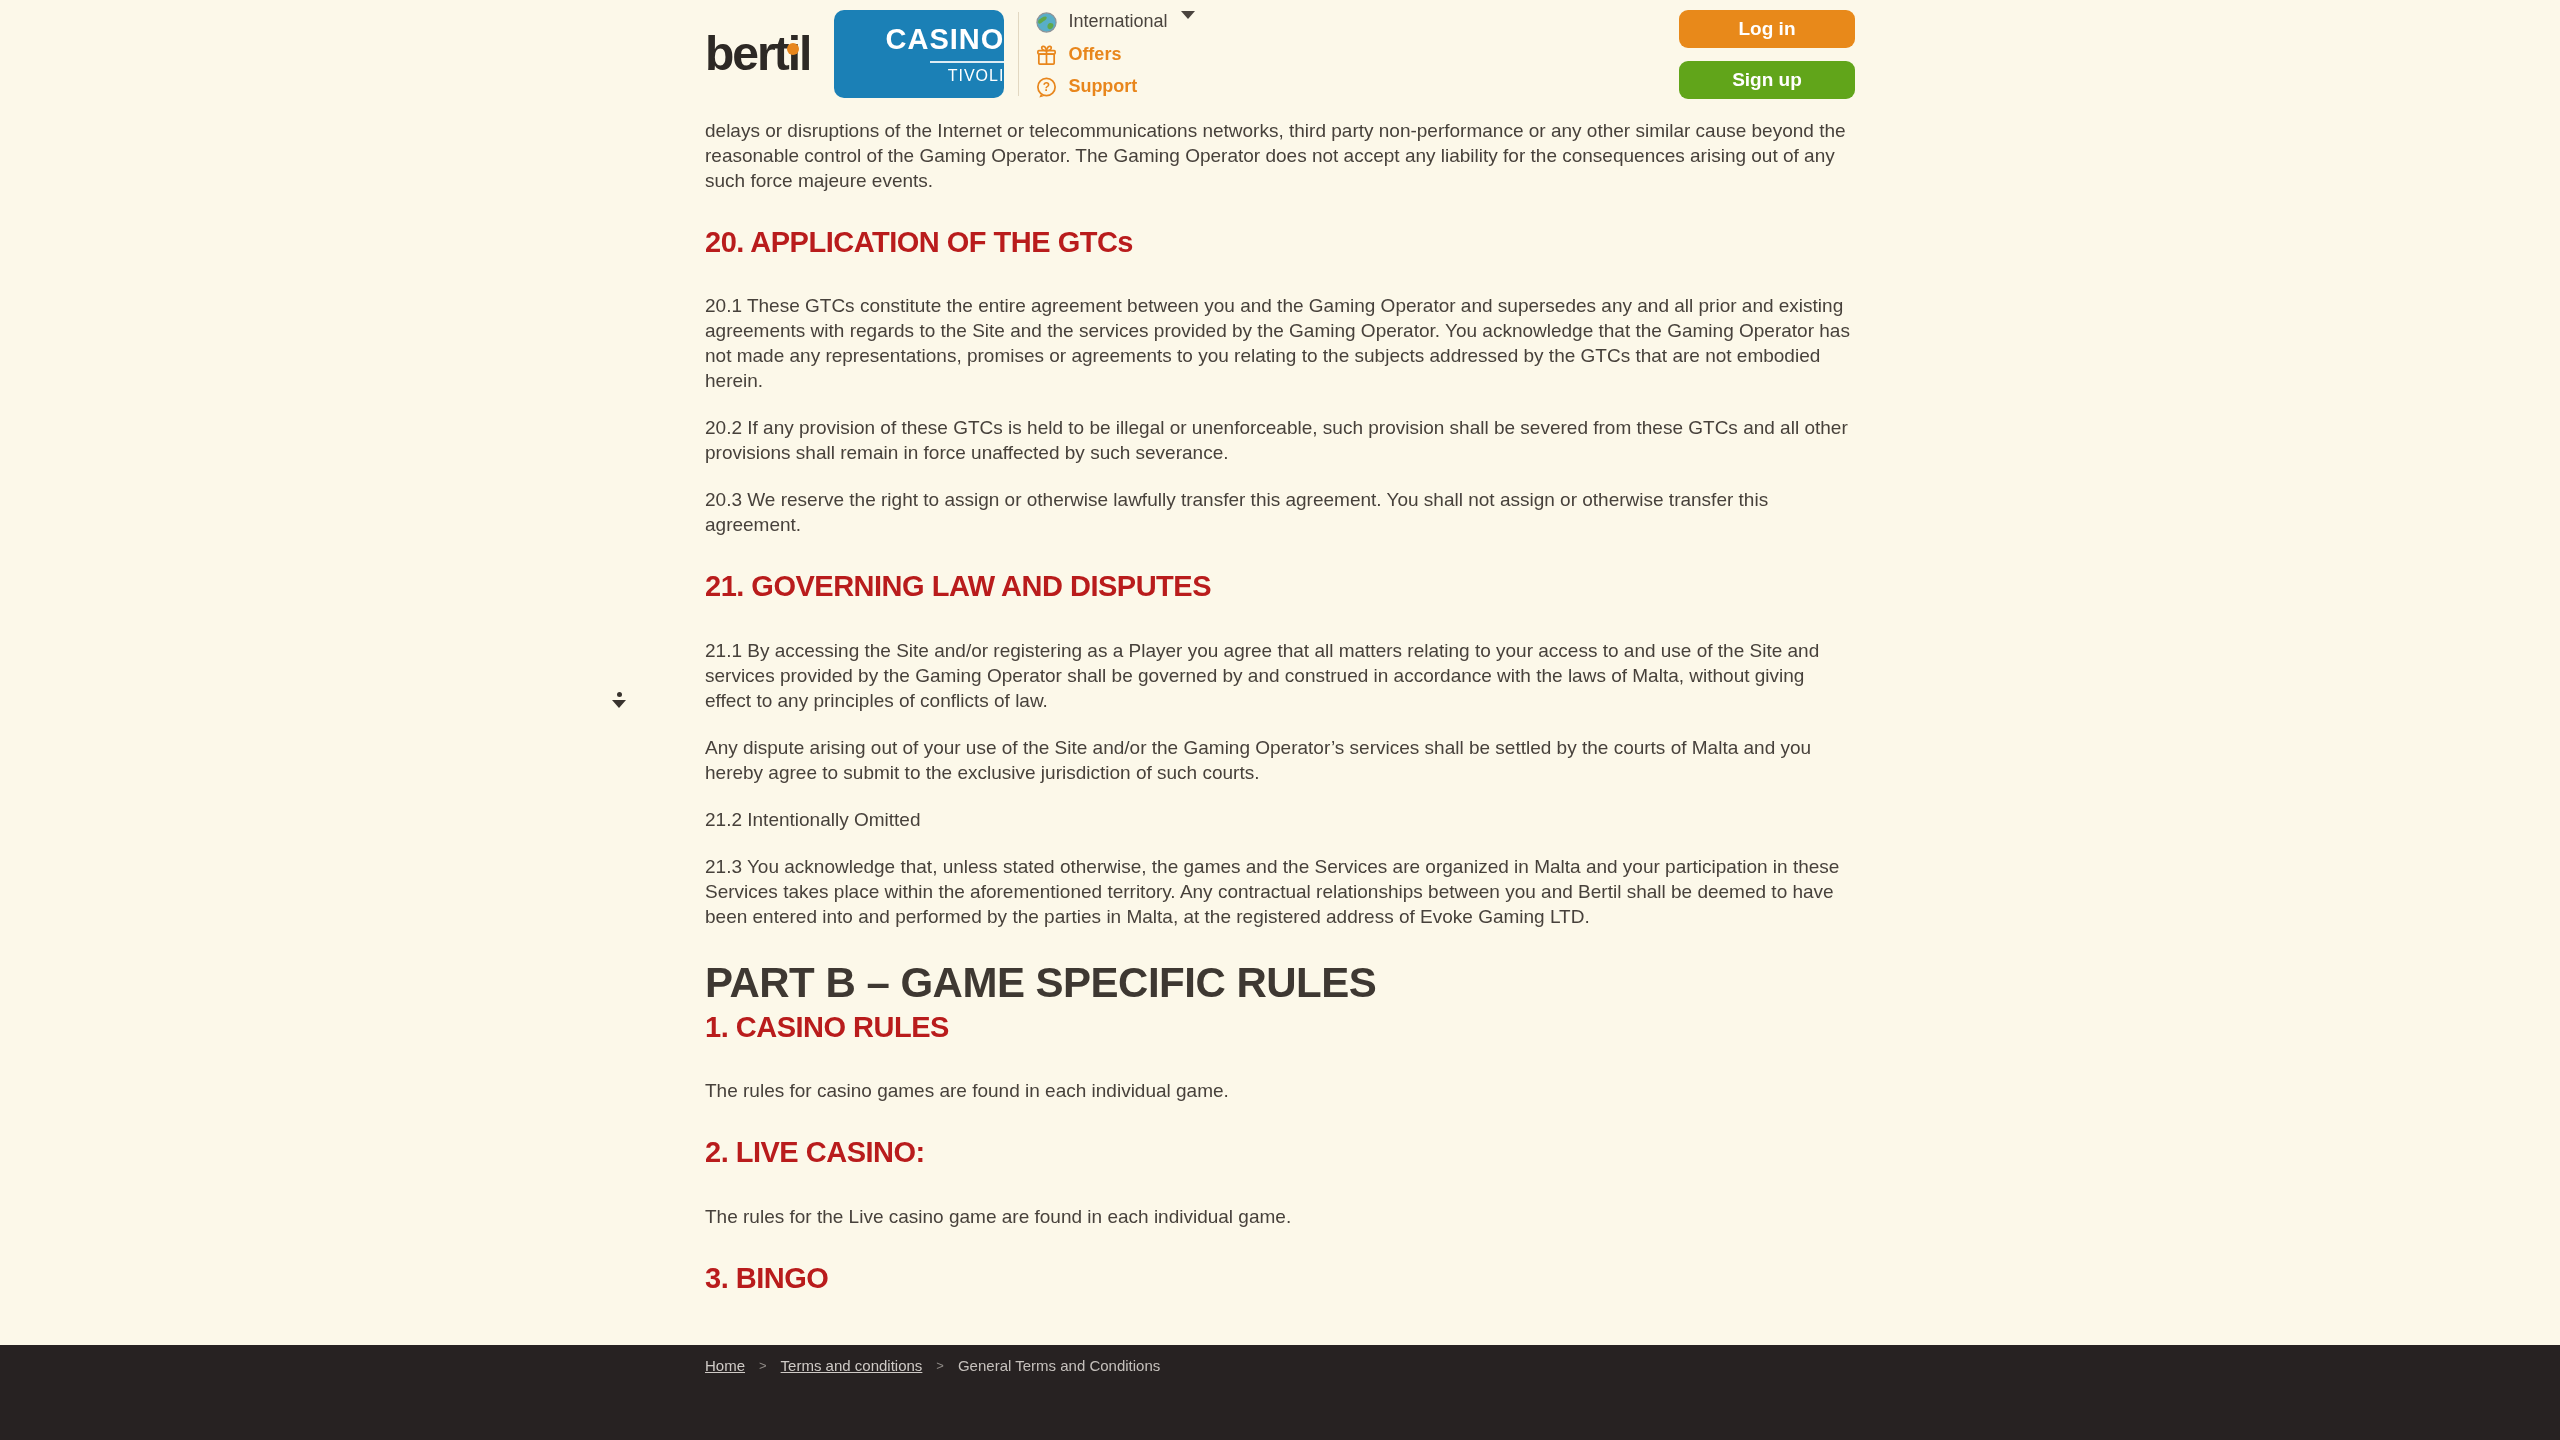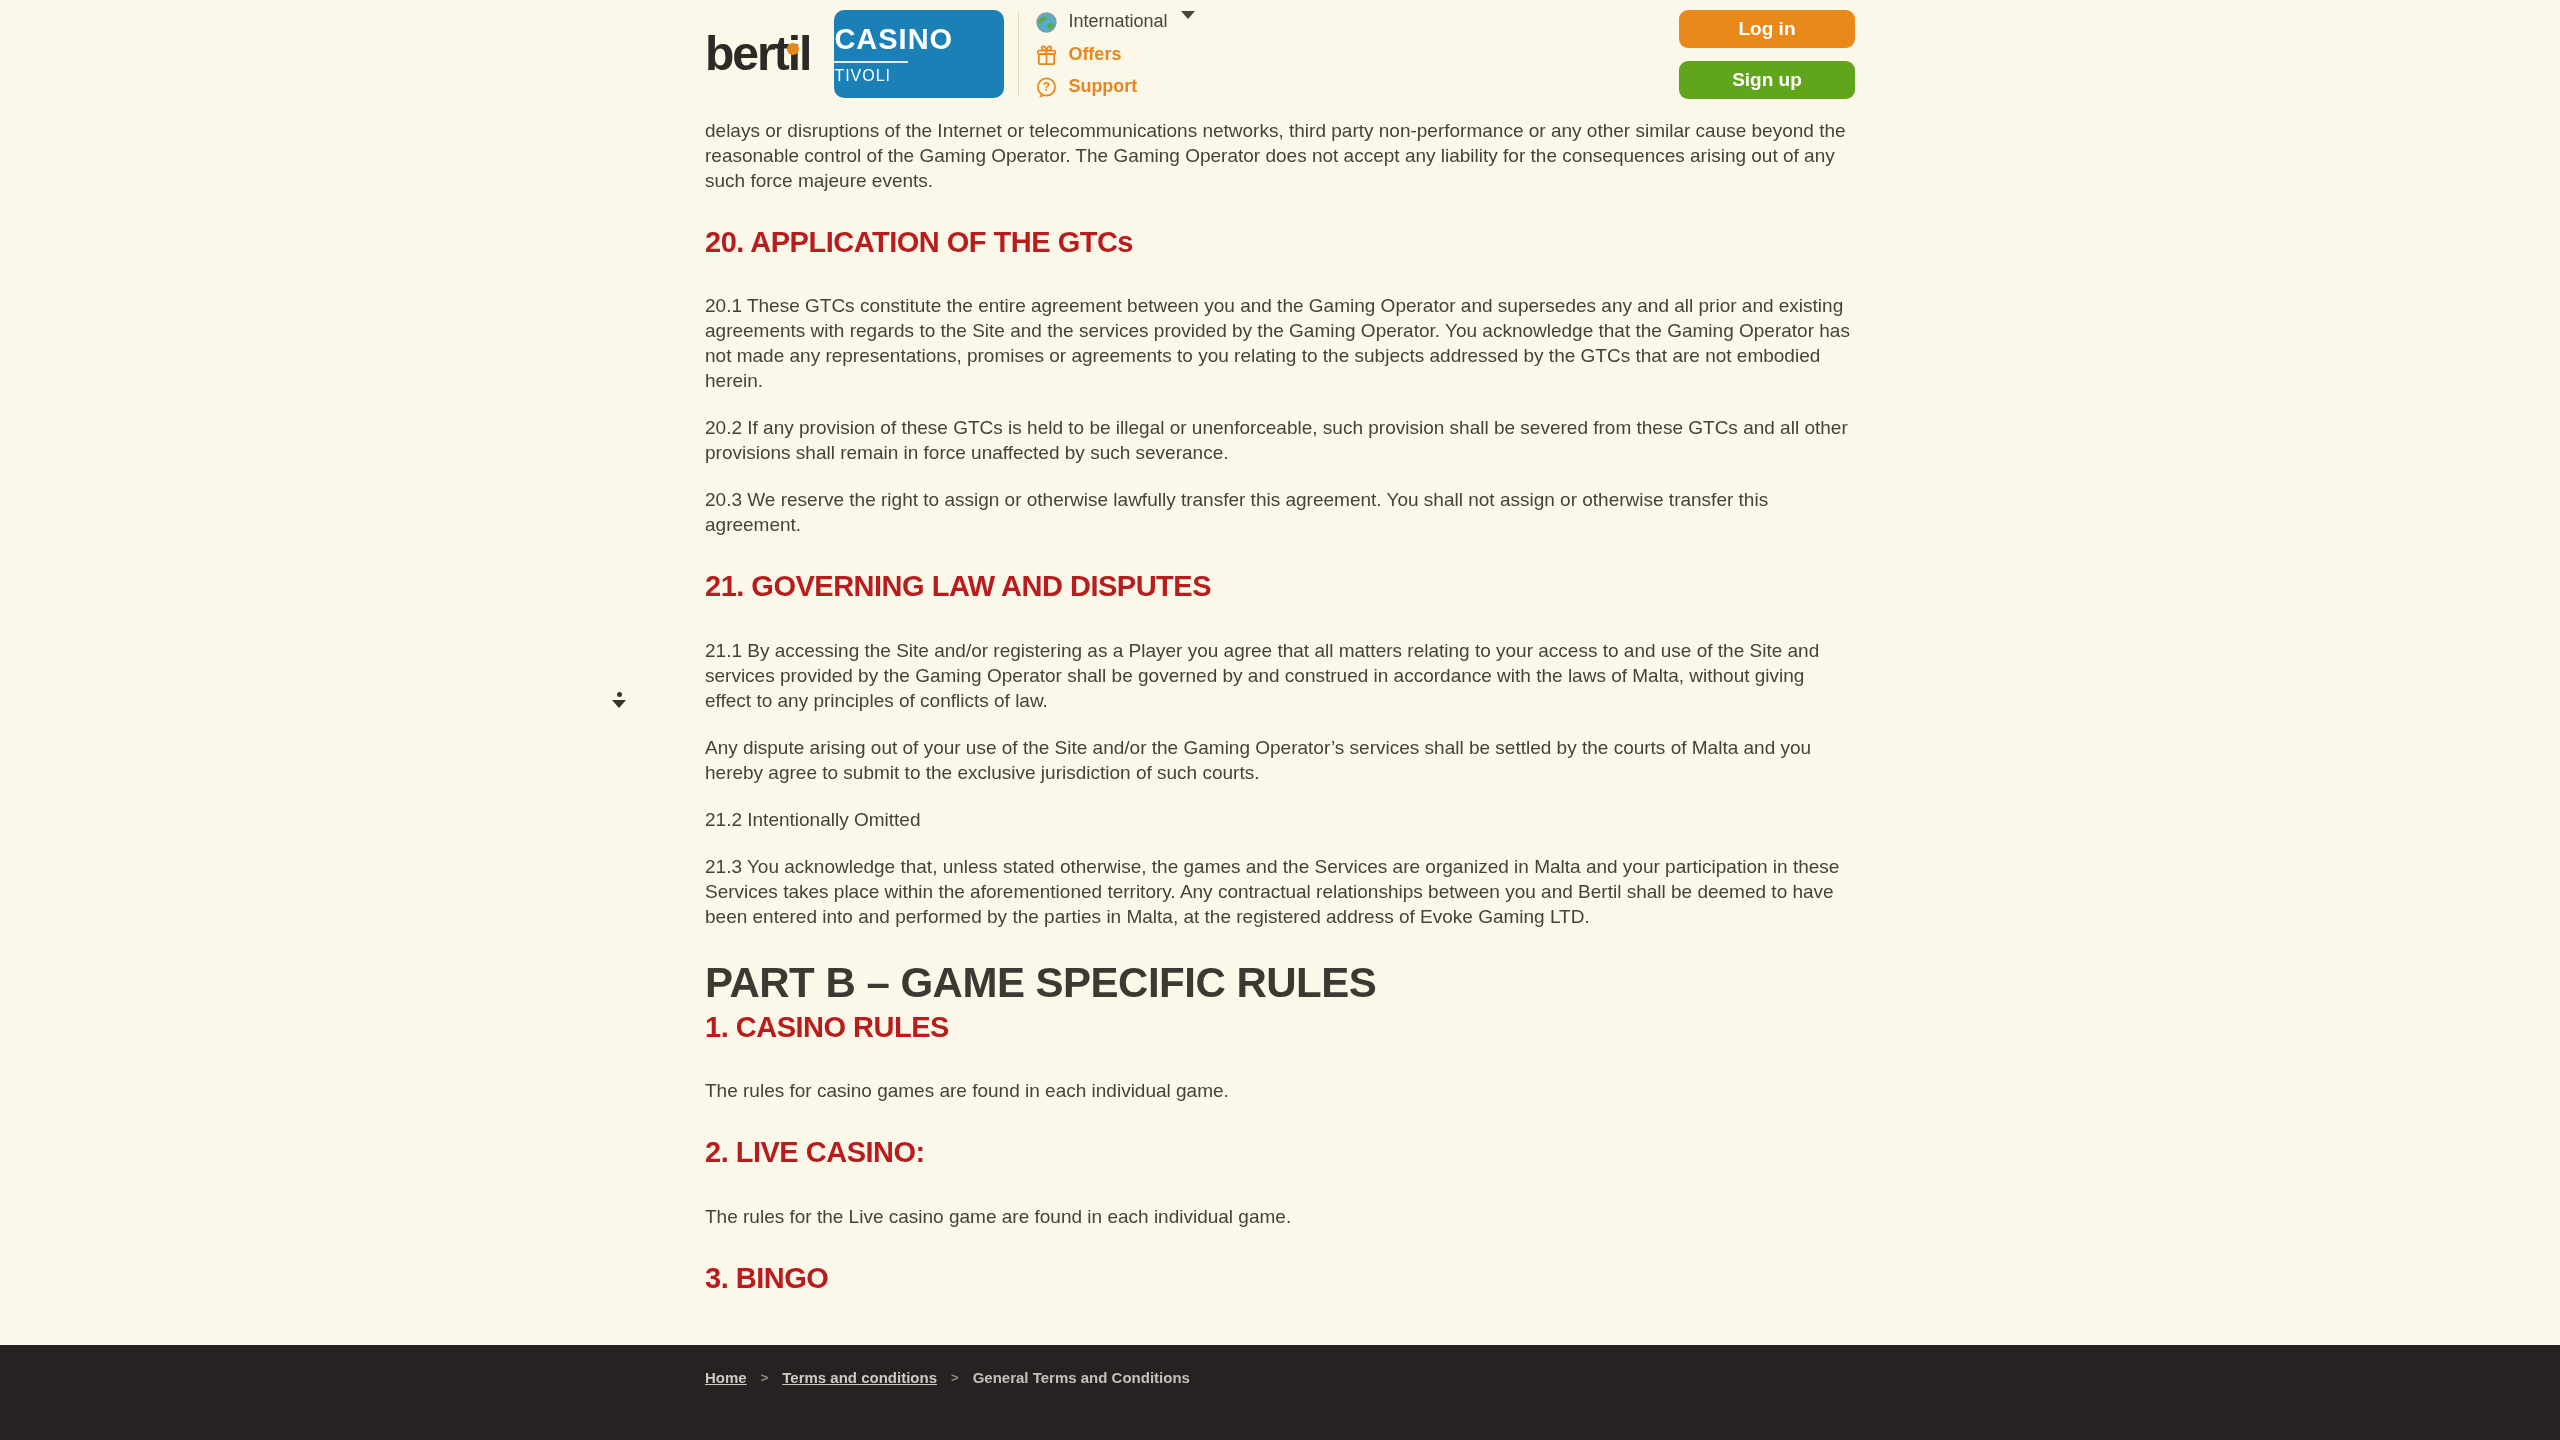--- a/index.html
+++ b/index.html
@@ -28,21 +28,21 @@
   .logo .dot-i { position:relative; }
   .logo .dot-i::after {
     content:""; position:absolute; top:16px; left:50%;
     transform:translateX(-50%);
     width:12px; height:12px; border-radius:50%;
     background:#E8861C;
   }
   .badge {
     margin-left:24px; width:170px; height:88px;
     background:#1B80B6; border-radius:10px;
-    display:flex; flex-direction:column; align-items:flex-start; justify-content:center;
+    display:flex; flex-direction:column; align-items:flex-end; justify-content:center;
     color:#fff; flex:0 0 auto;
   }
   .badge-line1 { font-size:29px; font-weight:bold; letter-spacing:1px; }
   .badge-rule { width:74px; height:2px; background:rgba(255,255,255,.85); margin:5px 0 4px; }
   .badge-line2 { font-size:16px; letter-spacing:1px; }
   .header-divider { width:1px; height:84px; background:#E2D8C2; margin:2px 0 0 14px; }
   .locale-nav {
     margin-left:16px; height:90px;
     display:flex; flex-direction:column; justify-content:space-between;
     padding:1px 0;
@@ -90,23 +90,23 @@
   .scroll-indicator .si-dot { width:5px; height:5px; border-radius:50%; background:#38332E; }
   .scroll-indicator .si-tri {
     width:0; height:0;
     border-left:7px solid transparent; border-right:7px solid transparent;
     border-top:8px solid #38332E;
   }
 
   
   .footer { flex:0 0 95px; background:#272222; }
   .footer-inner {
-    width:1150px; margin:0 auto; padding-top:24px;
+    width:1150px; margin:0 auto; padding-top:12px;
     display:flex; align-items:center; gap:14px;
-    font-size:15px; color:#CFCAC6;font-weight:bold;
+    font-size:15px; color:#CFCAC6;
   }
   .crumb-link { color:#CFCAC6; text-decoration:underline; cursor:pointer; }
   .crumb-sep { color:#8F8A86; font-size:13px; }
   .crumb-current { color:#C5C0BC; }
 </style>
 </head>
 <body>
 
 <header class="header">
   <div class="header-inner">

